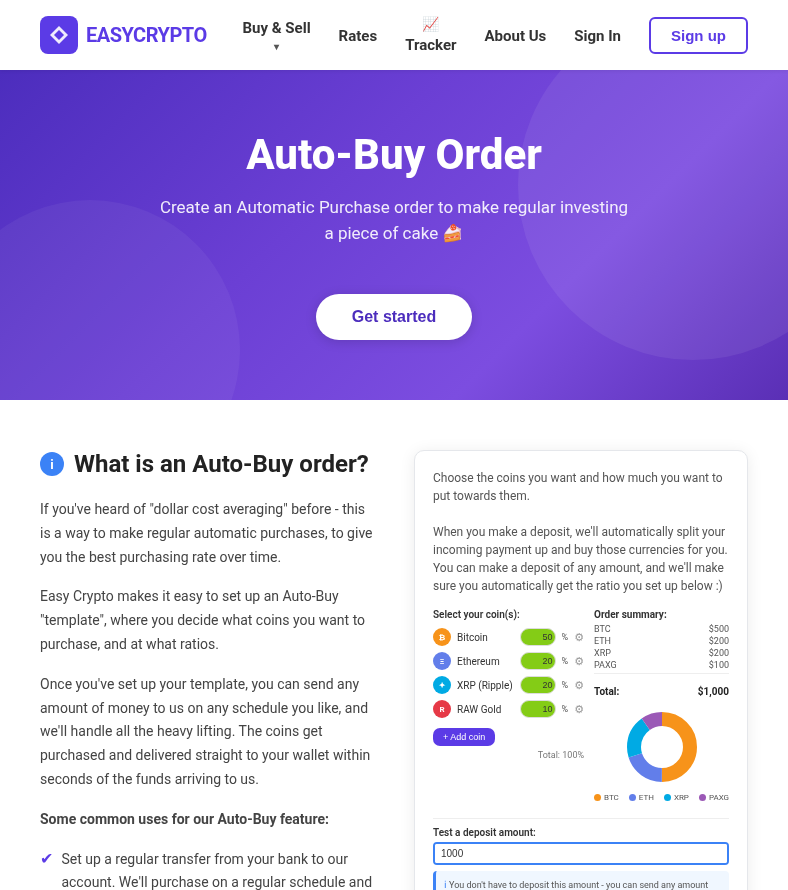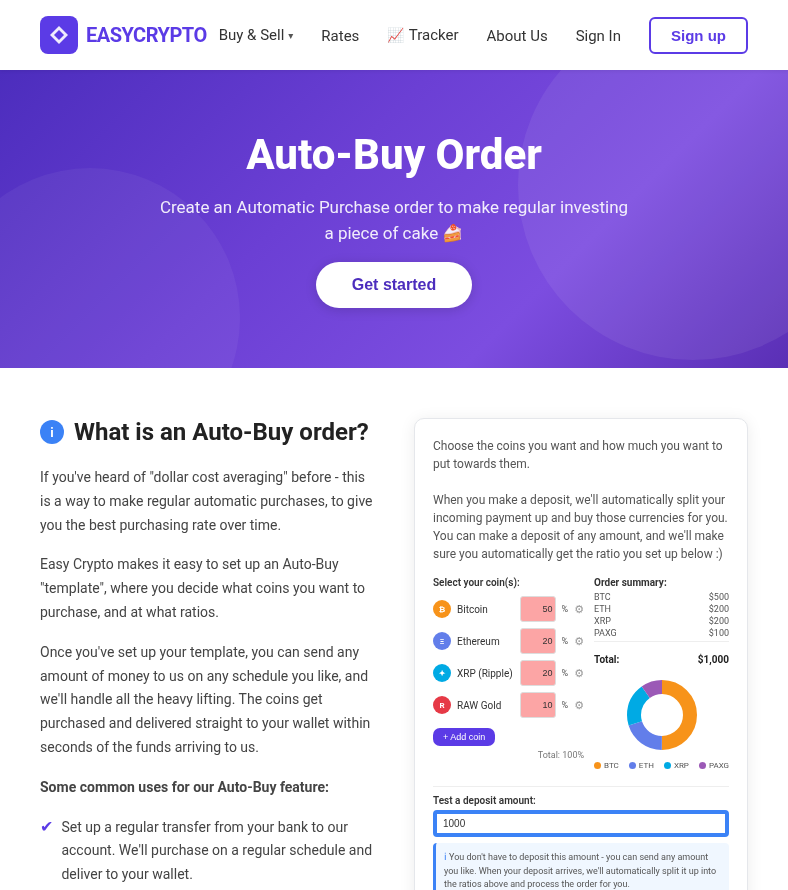--- a/index.html
+++ b/index.html
@@ -37,21 +37,22 @@
     .nav-links {
       display: flex;
       align-items: center;
       gap: 28px;
       list-style: none;
     }
     .nav-links a {
       text-decoration: none;
       color: #333;
       font-size: 15px;
-      font-weight: 400;
+      font-weight: 700;
+      flex-direction: column;
     }
     .nav-links .buy-sell {
       display: flex;
       align-items: center;
       gap: 4px;
     }
     .nav-links .tracker {
       display: flex;
       align-items: center;
       gap: 4px;
@@ -113,21 +114,21 @@
       font-size: 42px;
       font-weight: 800;
       margin-bottom: 16px;
       position: relative; z-index: 1;
     }
     .hero p {
       color: rgba(255,255,255,0.9);
       font-size: 17px;
       line-height: 1.5;
       max-width: 480px;
-      margin-bottom: 16px;
+      margin-bottom: 48px;
       position: relative; z-index: 1;
     }
     .get-started-btn {
       background: #fff;
       color: #4c2dbd;
       border: none;
       border-radius: 28px;
       padding: 14px 36px;
       font-size: 16px;
       font-weight: 600;
@@ -251,25 +252,25 @@
     .btc-icon { background: #f7931a; }
     .eth-icon { background: #627eea; }
     .xrp-icon { background: #00aae4; }
     .raw-icon { background: #e63946; }
     .coin-name {
       font-size: 10px;
       color: #333;
       flex: 1;
     }
     .coin-pct-input {
-      background: #fca5a5;
+      background: #84cc16;
       border: 1px solid #ddd;
-      border-radius: 3px;
+      border-radius: 9px;
       width: 36px;
-      height: 26px;
+      height: 18px;
       font-size: 9px;
       text-align: right;
       padding: 0 2px;
       color: #333;
     }
     .coin-pct-label {
       font-size: 9px;
       color: #555;
     }
     .settings-gear {
@@ -352,21 +353,21 @@
     }
     .deposit-label {
       font-size: 10px;
       font-weight: 600;
       color: #333;
       margin-bottom: 4px;
     }
     .deposit-input-wrap {
       display: flex;
       align-items: center;
-      border: 4px solid #3b82f6;
+      border: 2px solid #3b82f6;
       border-radius: 4px;
       overflow: hidden;
       margin-bottom: 6px;
     }
     .deposit-input {
       flex: 1;
       border: none;
       outline: none;
       font-size: 10px;
       padding: 4px 6px;

